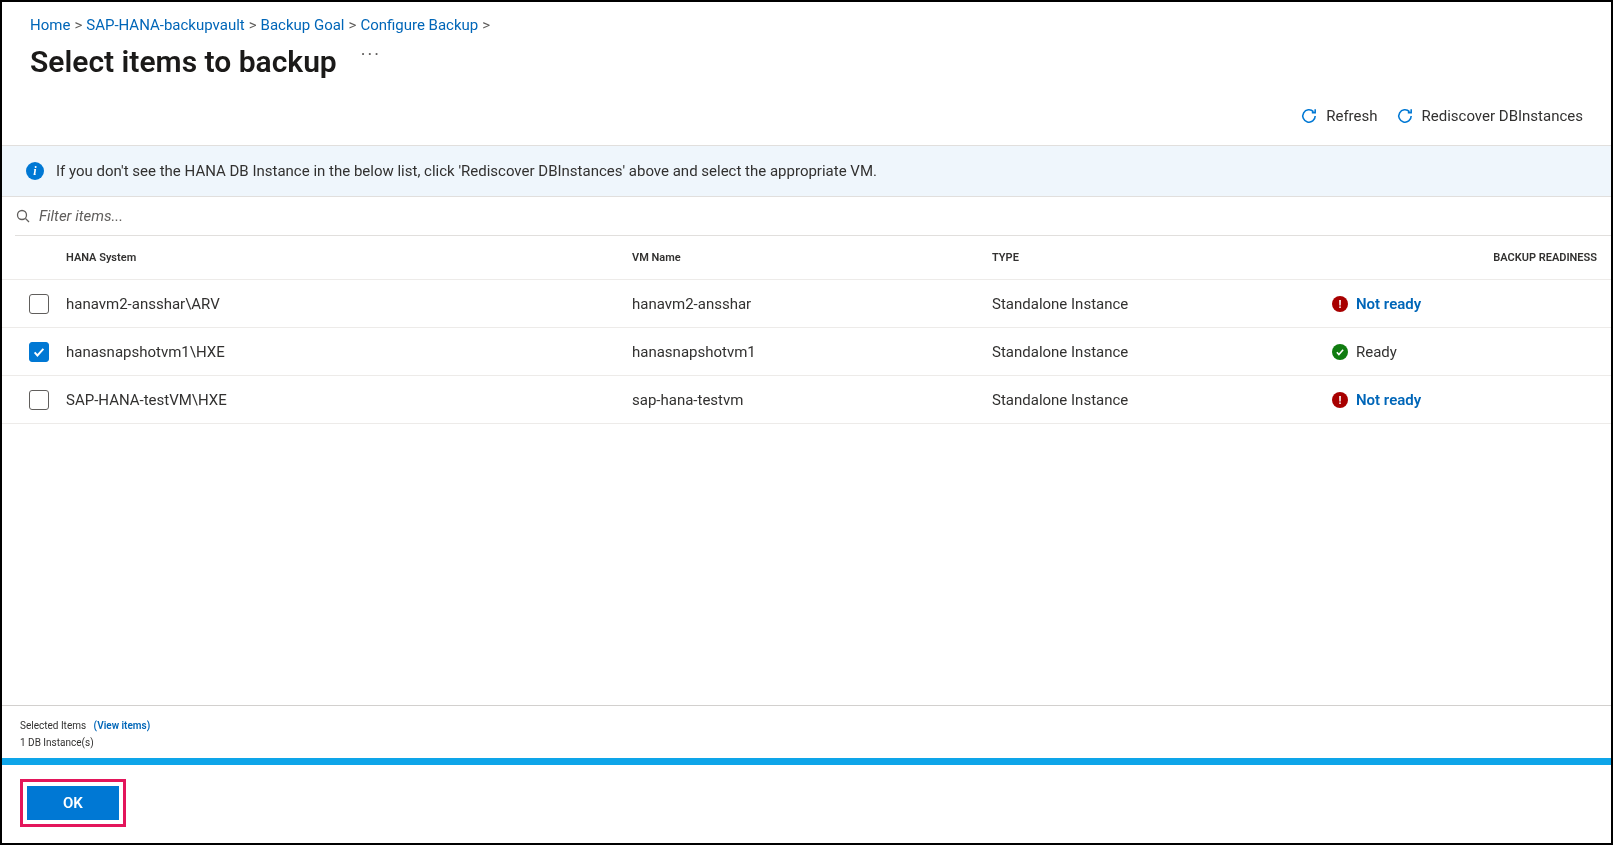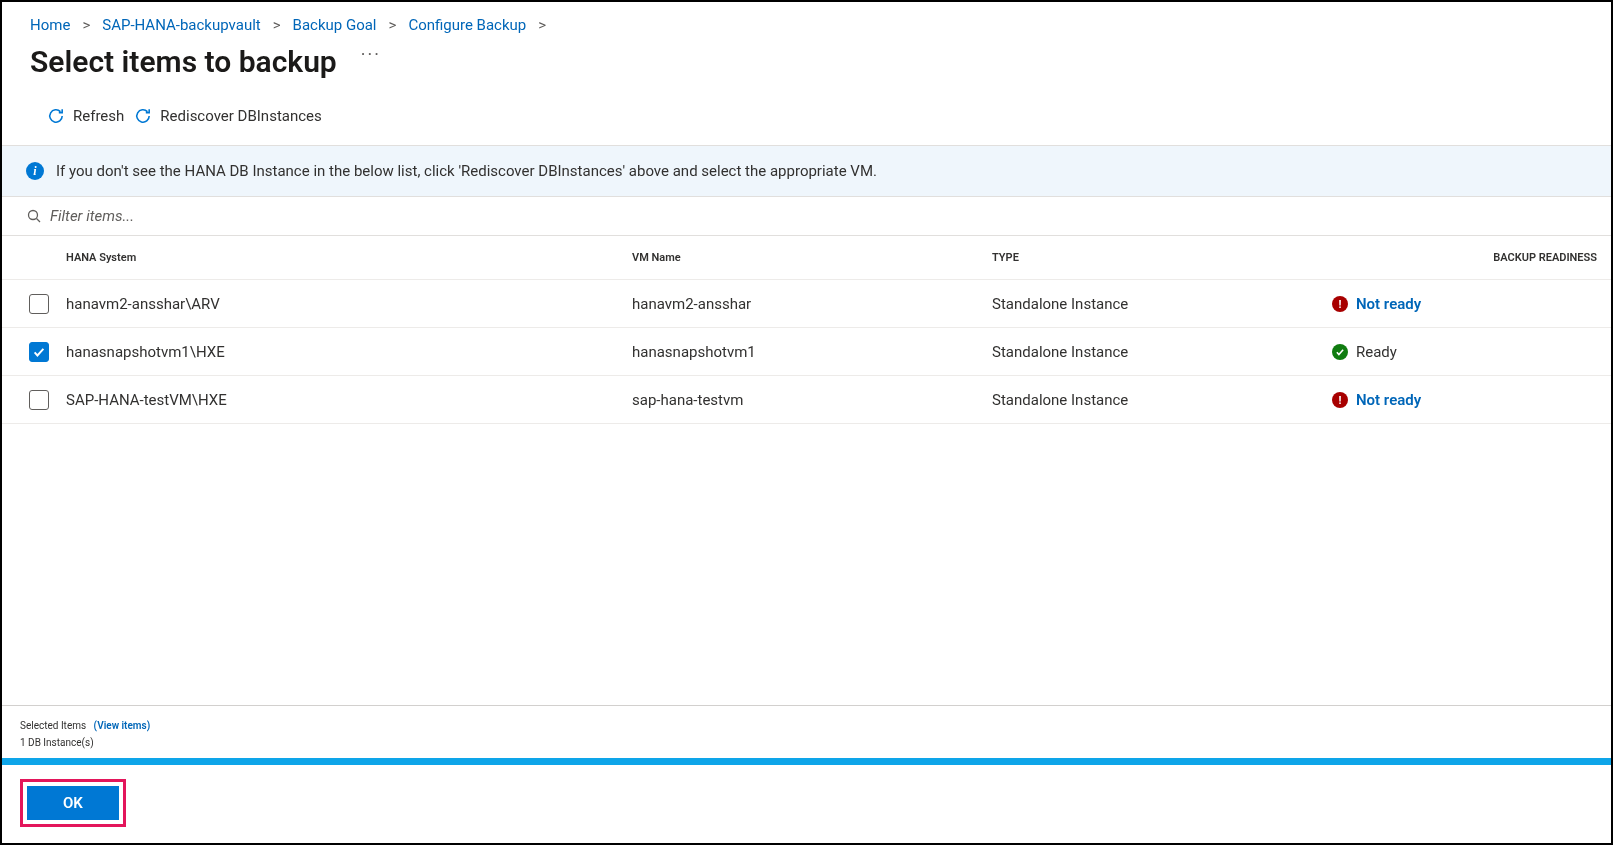--- a/index.html
+++ b/index.html
@@ -13,42 +13,43 @@
     border: 2px solid #000;
     display: flex;
     flex-direction: column;
     overflow: hidden;
   }
 
   
   .breadcrumb {
     display: flex;
     align-items: center;
-    gap: 12px;
+    gap: 4px;
     padding: 14px 28px 4px 28px;
     font-size: 15px;
   }
   .breadcrumb a { color: #0066b8; text-decoration: none; cursor: pointer; }
   .breadcrumb .sep { color: #605e5c; }
 
   
   .title-row {
     display: flex;
     gap: 24px;
     padding: 6px 28px 24px 28px;
   }
   .page-title { font-size: 30px; font-weight: 600; color: #1b1a19; }
   .title-ellipsis { color: #605e5c; font-size: 18px; letter-spacing: 2px; cursor: pointer; }
 
   
   .toolbar {
     display: flex;
-    gap: 10px;
+    gap: 18px;
     padding: 4px 28px 20px 45px;
     border-bottom: 1px solid #e1dfdd;
+    justify-content: flex-end;
   }
   .tool-btn {
     display: inline-flex;
     align-items: center;
     gap: 8px;
     color: #323130;
     background: none;
     border: none;
     cursor: pointer;
     font-size: 15px;
@@ -80,22 +81,23 @@
     font-weight: bold;
     font-size: 12px;
     flex-shrink: 0;
   }
 
   
   .filter-row {
     display: flex;
     align-items: center;
     gap: 8px;
-    padding: 10px 24px;
+    padding: 10px 0;
     border-bottom: 1px solid #e1dfdd;
+    margin-left: 13px;
   }
   .filter-row svg { width: 16px; height: 16px; color: #605e5c; flex-shrink: 0; }
   .filter-input {
     border: none;
     outline: none;
     font-size: 15px;
     font-family: inherit;
     color: #323130;
     flex: 1;
     font-style: italic;

